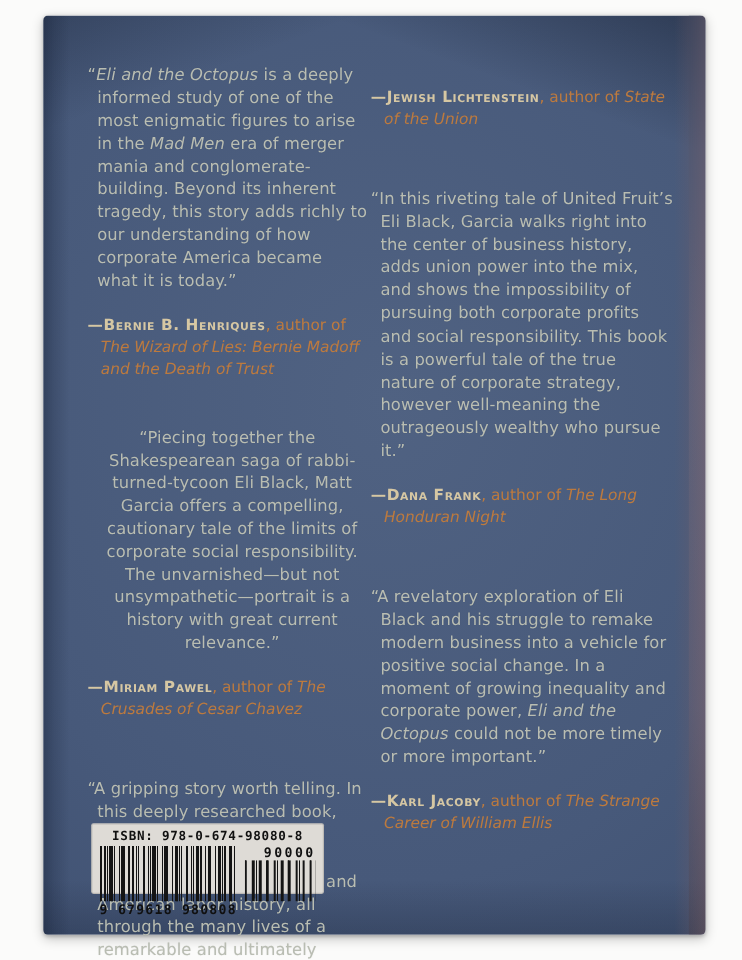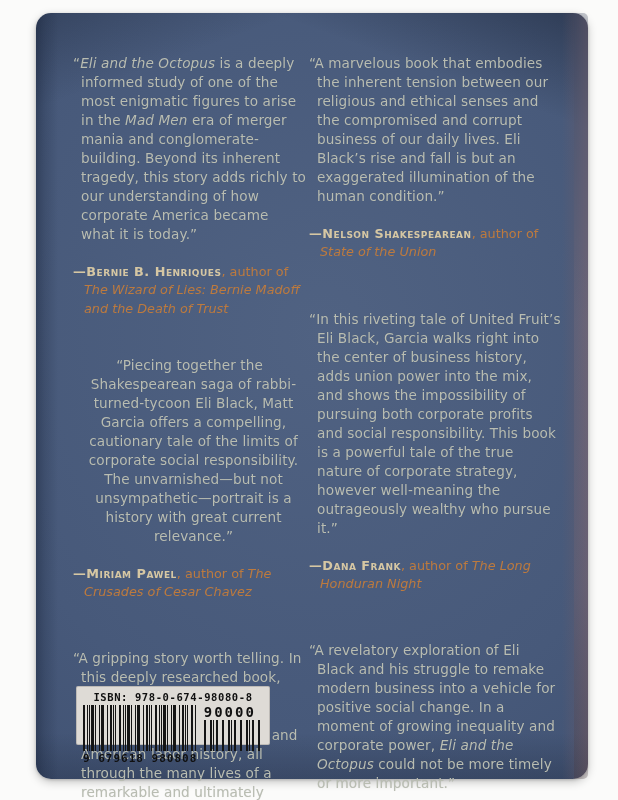--- a/index.html
+++ b/index.html
@@ -4,21 +4,21 @@
 <style>
   html,body{margin:0;padding:0;}
   body{
     width:618px;height:800px;position:relative;overflow:hidden;
     background:#fbfbfa;
     font-family:"DejaVu Sans","Liberation Sans",sans-serif;
   }
   
   .book{
     position:absolute;left:36px;top:13px;width:552px;height:766px;
-    border-radius:15px;
+    border-radius:4px;
     background:
       linear-gradient(90deg, rgba(15,25,45,.38) 0px, rgba(15,25,45,.18) 9px, rgba(0,0,0,0) 22px),
       linear-gradient(270deg, rgba(122,98,108,.55) 0px, rgba(110,92,104,.28) 13px, rgba(0,0,0,0) 26px),
       linear-gradient(200deg, rgba(18,26,42,.45) 0%, rgba(0,0,0,0) 12%),
       linear-gradient(160deg, rgba(18,26,42,.30) 0%, rgba(0,0,0,0) 10%),
       linear-gradient(0deg, rgba(20,28,46,.25) 0%, rgba(0,0,0,0) 6%),
       radial-gradient(115% 95% at 52% 42%, #506282 0%, #47597a 55%, #3c4d6d 100%);
     box-shadow:0 3px 10px rgba(0,0,0,.22), 0 1px 3px rgba(0,0,0,.18);
   }
   .spine-edge{
@@ -64,21 +64,21 @@
   .isbn-line{font-size:10.5px;font-weight:700;letter-spacing:.6px;text-align:center;white-space:nowrap;}
   .bars-row{display:flex;margin-top:2px;height:46px;}
   .main-bars{
     width:118px;height:100%;
     background:
       repeating-linear-gradient(90deg,#141414 0 1px,rgba(0,0,0,0) 1px 4px),
       repeating-linear-gradient(90deg,#141414 0 2px,rgba(0,0,0,0) 2px 9px),
       repeating-linear-gradient(90deg,#141414 0 1px,rgba(0,0,0,0) 1px 6px);
   }
   .supp-area{width:62px;margin-left:8px;display:flex;flex-direction:column;}
-  .supp-number{font-size:14px;font-weight:700;letter-spacing:2px;text-align:left;line-height:1;}
+  .supp-number{font-size:11px;font-weight:700;letter-spacing:2px;text-align:right;line-height:1;}
   .supp-bars{
     flex:1;margin-top:1px;
     background:
       repeating-linear-gradient(90deg,#141414 0 2px,rgba(0,0,0,0) 2px 6px),
       repeating-linear-gradient(90deg,#141414 0 1px,rgba(0,0,0,0) 1px 9px);
   }
   .digits-line{font-size:11px;font-weight:700;letter-spacing:1px;margin-top:1px;white-space:nowrap;}
 </style>
 </head>
 <body>
@@ -91,22 +91,21 @@
     <p class="attribution gap-attr"><span class="seg-name">—Bernie B. Henriques</span><span class="seg-rest">, author of </span><span class="seg-title">The Wizard of Lies: Bernie Madoff and the Death of Trust</span></p>
 
     <p class="quote gap-quote"><span class="seg-q">“Piecing together the Shakespearean saga of rabbi-turned-tycoon Eli Black, Matt Garcia offers a compelling, cautionary tale of the limits of corporate social responsibility. The unvarnished—but not unsympathetic—portrait is a history with great current relevance.”</span></p>
     <p class="attribution gap-attr"><span class="seg-name">—Miriam Pawel</span><span class="seg-rest">, author of </span><span class="seg-title">The Crusades of Cesar Chavez</span></p>
 
     <p class="quote gap-quote-sm"><span class="seg-q">“A gripping story worth telling. In this deeply researched book, Garcia weaves together American Jewish history, American business history, and American labor history, all through the many lives of a remarkable and ultimately tragic individual.”</span></p>
 
   </div>
 
   <div class="col col-right">
-    <p class="quote"><span class="seg-q">“A marvelous book that embodies the inherent tension between our religious and ethical senses and the compromised and corrupt business of our daily lives. Eli Black’s rise and fall is but an exaggerated illumination of the human condition.”</span></p>
-    <p class="attribution gap-attr"><span class="seg-name">—Nelson Shakespearean</span><span class="seg-rest">, author of </span><span class="seg-title">State of the Union</span></p>
+    <p class="attribution gap-attr"><span class="seg-name">—Jewish Lichtenstein</span><span class="seg-rest">, author of </span><span class="seg-title">State of the Union</span></p>
 
     <p class="quote gap-quote-sm"><span class="seg-q">“In this riveting tale of United Fruit’s Eli Black, Garcia walks right into the center of business history, adds union power into the mix, and shows the impossibility of pursuing both corporate profits and social responsibility. This book is a powerful tale of the true nature of corporate strategy, however well-meaning the outrageously wealthy who pursue it.”</span></p>
     <p class="attribution gap-attr"><span class="seg-name">—Dana Frank</span><span class="seg-rest">, author of </span><span class="seg-title">The Long Honduran Night</span></p>
 
     <p class="quote gap-quote-sm"><span class="seg-q">“A revelatory exploration of Eli Black and his struggle to remake modern business into a vehicle for positive social change. In a moment of growing inequality and corporate power, </span><span class="seg-qi">Eli and the Octopus</span><span class="seg-q"> could not be more timely or more important.”</span></p>
     <p class="attribution gap-attr"><span class="seg-name">—Karl Jacoby</span><span class="seg-rest">, author of </span><span class="seg-title">The Strange Career of William Ellis</span></p>
   </div>
 
   <div class="barcode-box">
     <div class="isbn-line">ISBN: 978-0-674-98080-8</div>

